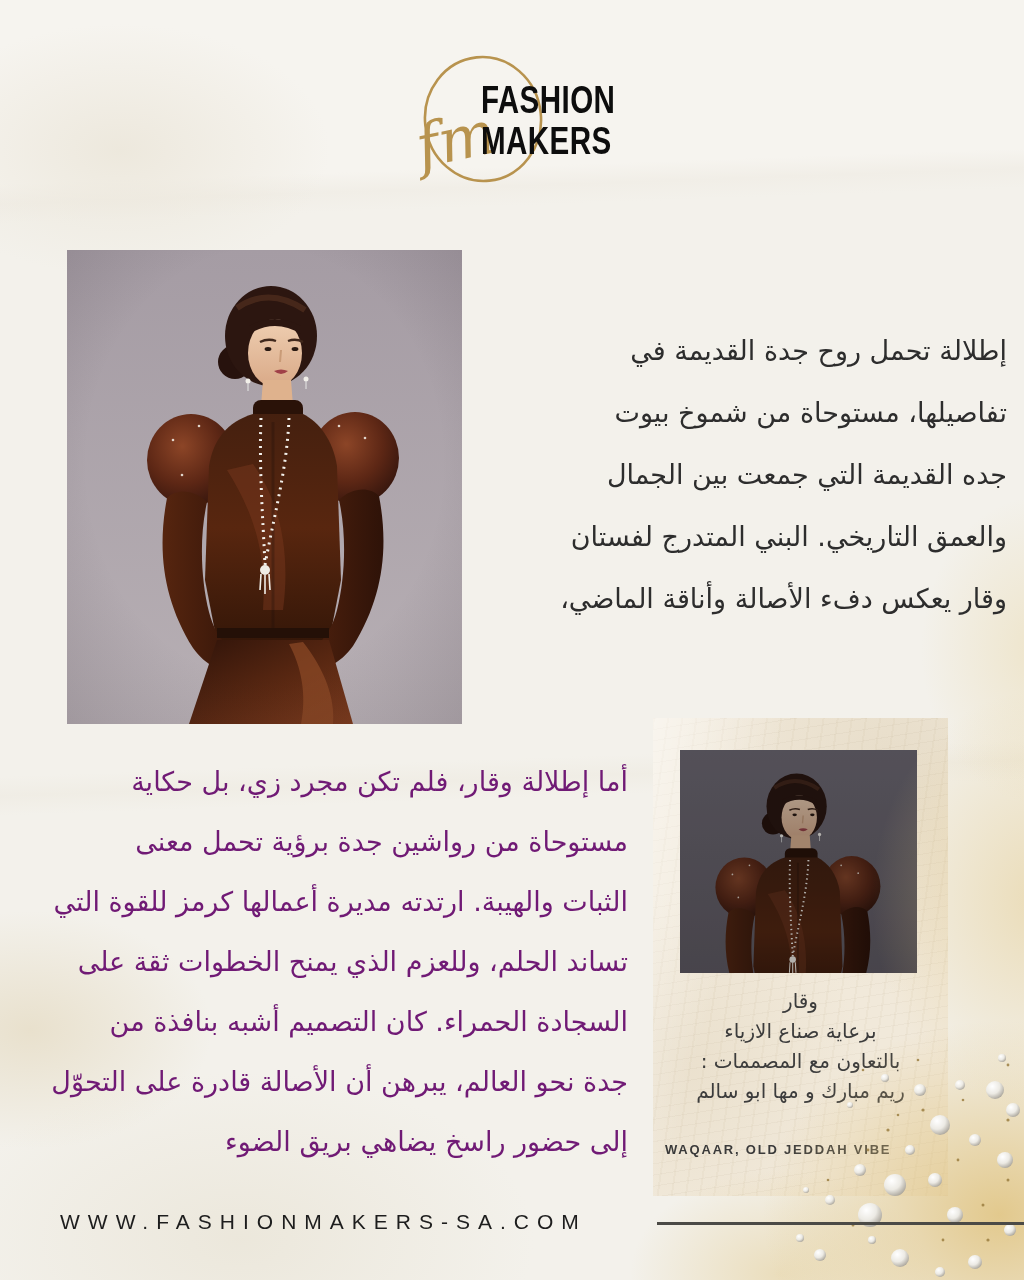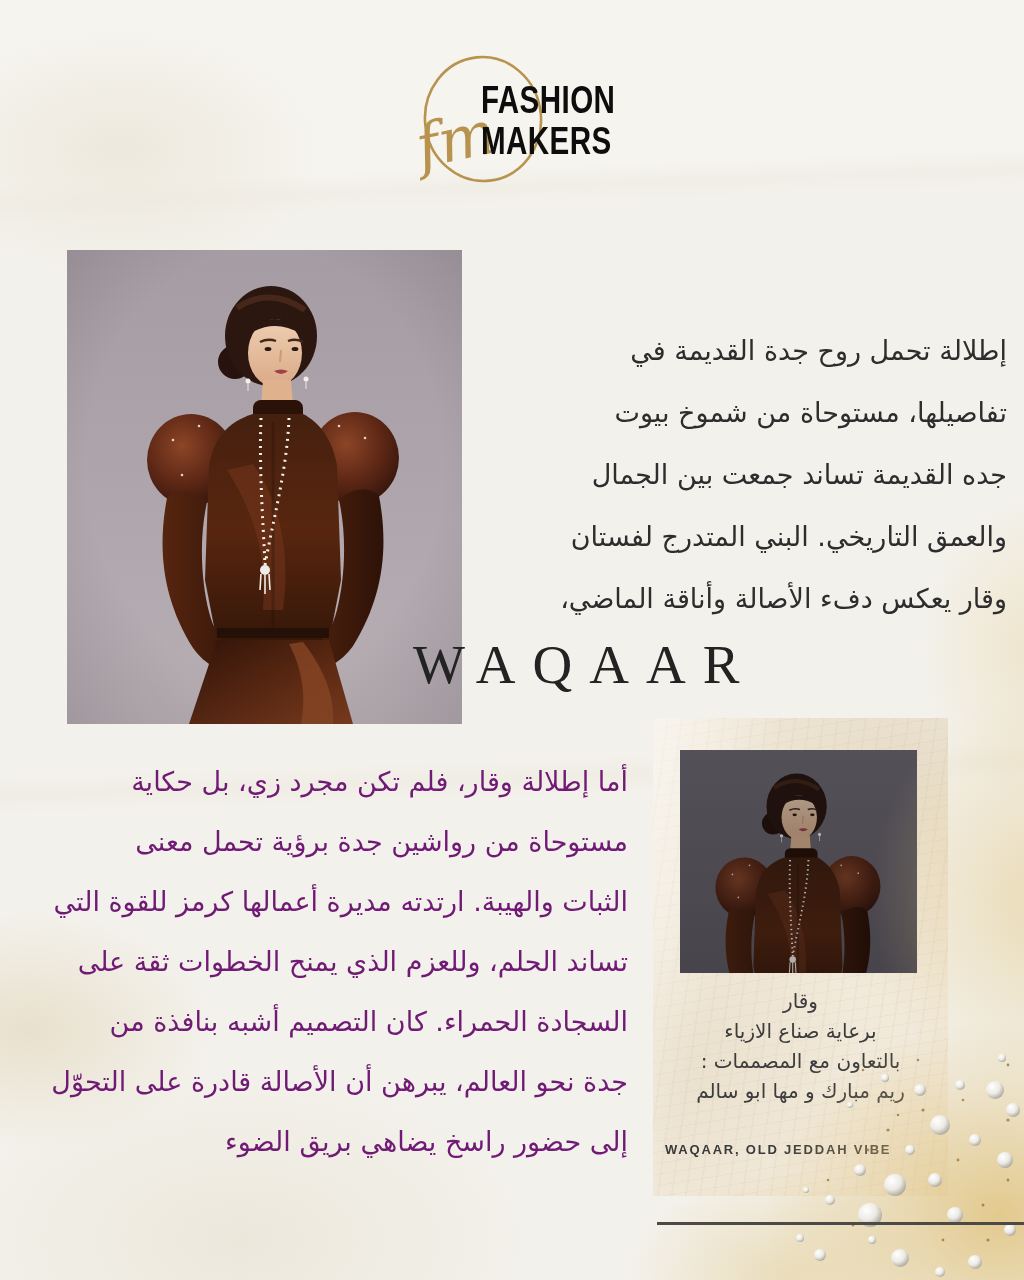--- a/index.html
+++ b/index.html
@@ -156,25 +156,24 @@
         </radialGradient>
       </defs>
       <rect width="395" height="474" fill="url(#gPBG)"></rect>
       <use href="#figure"></use>
       <rect width="395" height="474" fill="url(#gVin)"></rect>
     </svg>
   </div>
 
   <div class="intro">إطلالة تحمل روح جدة القديمة في
 تفاصيلها، مستوحاة من شموخ بيوت
-جده القديمة تساند جمعت بين الجمال
+جده القديمة التي جمعت بين الجمال
 والعمق التاريخي. البني المتدرج لفستان
 وقار يعكس دفء الأصالة وأناقة الماضي،</div>
 
-  <div class="title">WAQAAR</div>
 
   <div class="story">أما إطلالة وقار، فلم تكن مجرد زي، بل حكاية
 مستوحاة من رواشين جدة برؤية تحمل معنى
 الثبات والهيبة. ارتدته مديرة أعمالها كرمز للقوة التي
 تساند الحلم، وللعزم الذي يمنح الخطوات ثقة على
 السجادة الحمراء. كان التصميم أشبه بنافذة من
 جدة نحو العالم، يبرهن أن الأصالة قادرة على التحوّل
 إلى حضور راسخ يضاهي بريق الضوء</div>
 
   <div class="panel">
@@ -248,13 +247,14 @@
         <circle cx="92" cy="105" r="3"></circle>
         <circle cx="244" cy="58" r="4"></circle>
       <circle cx="114" cy="240" r="4"></circle>
         <circle cx="182" cy="272" r="5"></circle>
         <circle cx="48" cy="190" r="3"></circle>
       <circle cx="42" cy="238" r="4"></circle>
     </g>
   </svg>
 
   <div class="divider"></div>
+  <div class="website">WWW.FASHIONMAKERS-SA.COM</div>
 </div>
 
 </body></html>

